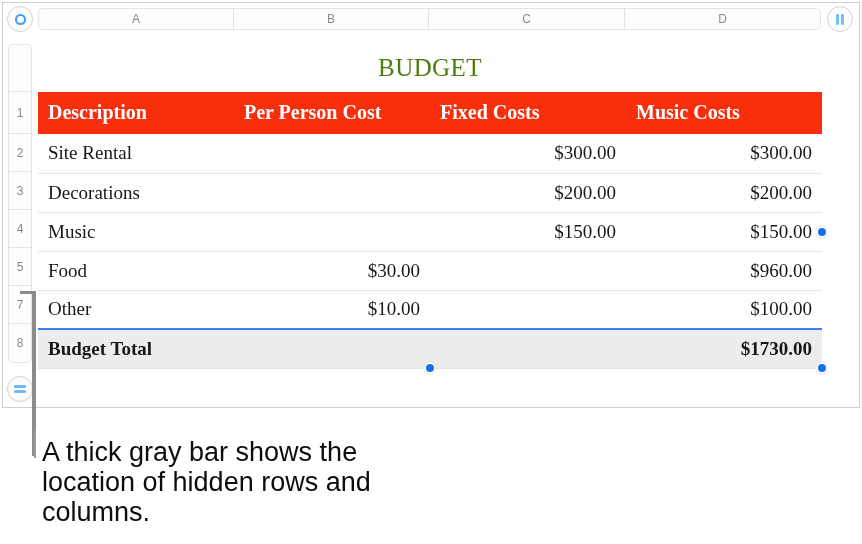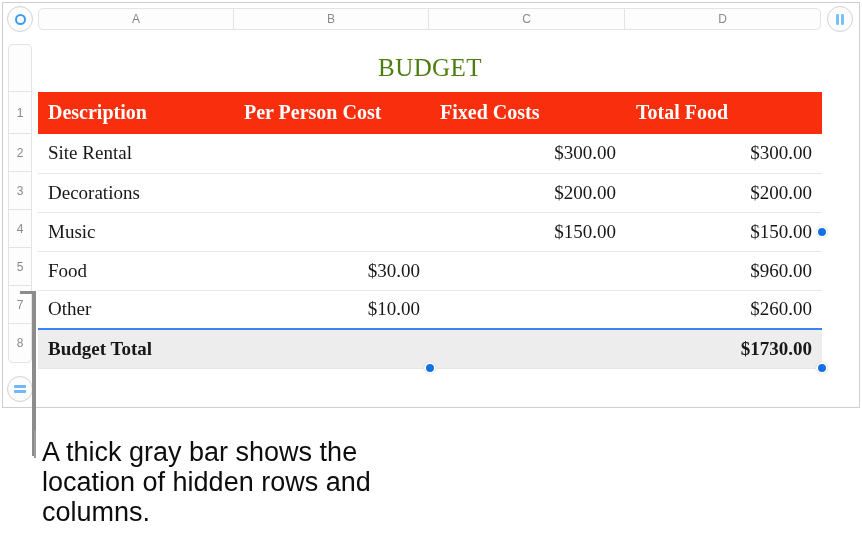--- a/index.html
+++ b/index.html
@@ -284,21 +284,21 @@
         <col class="c-a">
           <col class="c-b">
           <col class="c-c">
           <col class="c-d">
       </colgroup>
       <thead>
         <tr>
           <th>Description</th>
           <th>Per Person Cost</th>
           <th>Fixed Costs</th>
-          <th>Total Food</th>
+          <th>Music Costs</th>
         </tr>
       </thead>
       <tbody>
         <tr>
           <td>Site Rental</td>
           <td class="num"></td>
           <td class="num">$300.00</td>
           <td class="num">$300.00</td>
         </tr>
         <tr>
@@ -316,21 +316,21 @@
         <tr>
           <td>Food</td>
           <td class="num">$30.00</td>
           <td class="num"></td>
           <td class="num">$960.00</td>
         </tr>
         <tr>
           <td>Other</td>
           <td class="num">$10.00</td>
           <td class="num"></td>
-          <td class="num">$260.00</td>
+          <td class="num">$100.00</td>
         </tr>
         <tr class="row-total">
           <td>Budget Total</td>
           <td class="num"></td>
           <td class="num"></td>
           <td class="num">$1730.00</td>
         </tr>
       </tbody>
     </table>
   </div>

